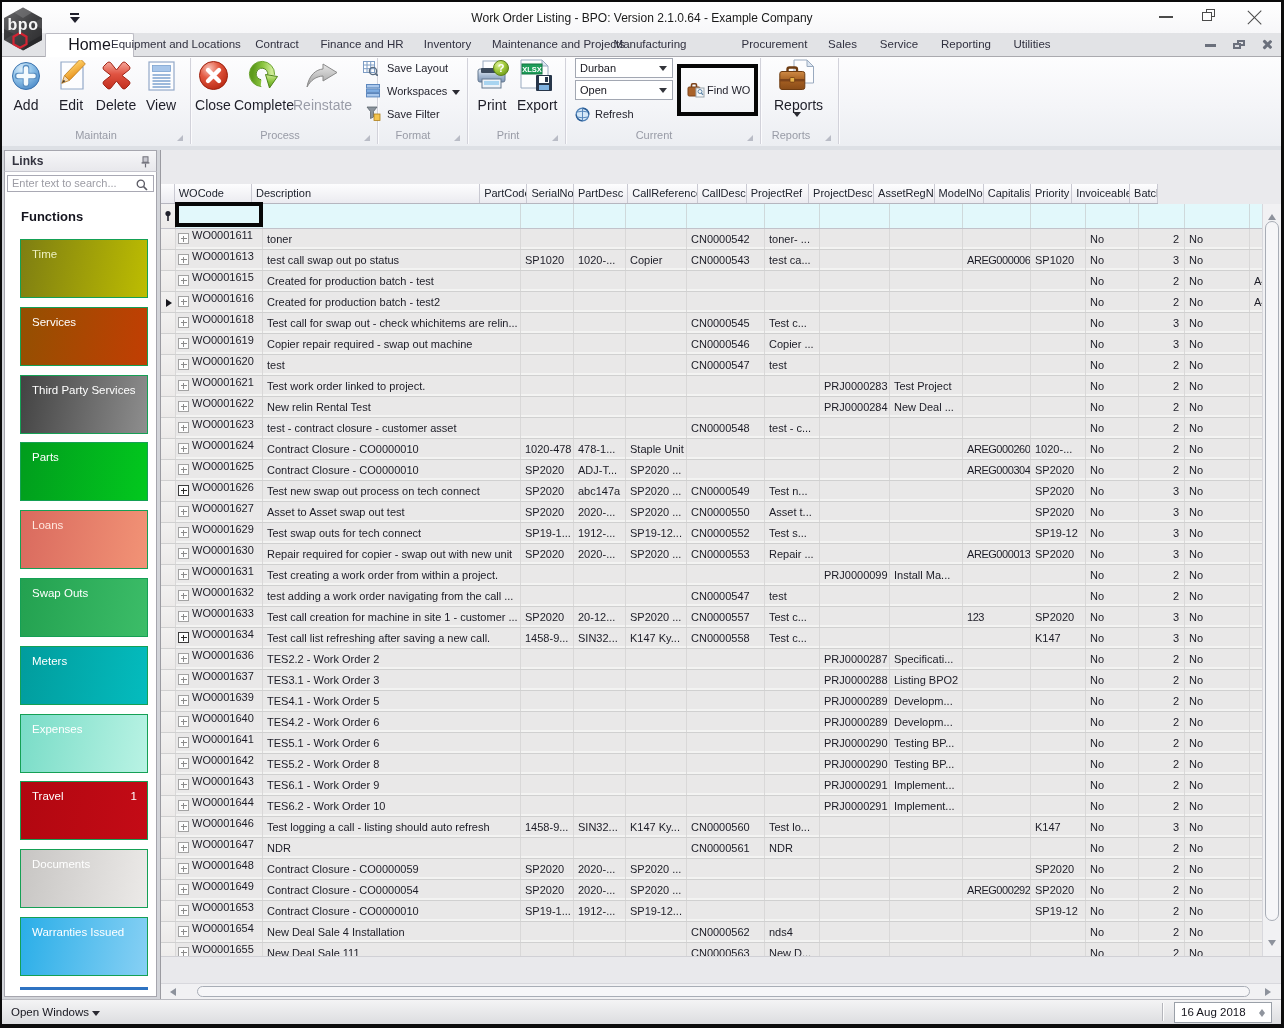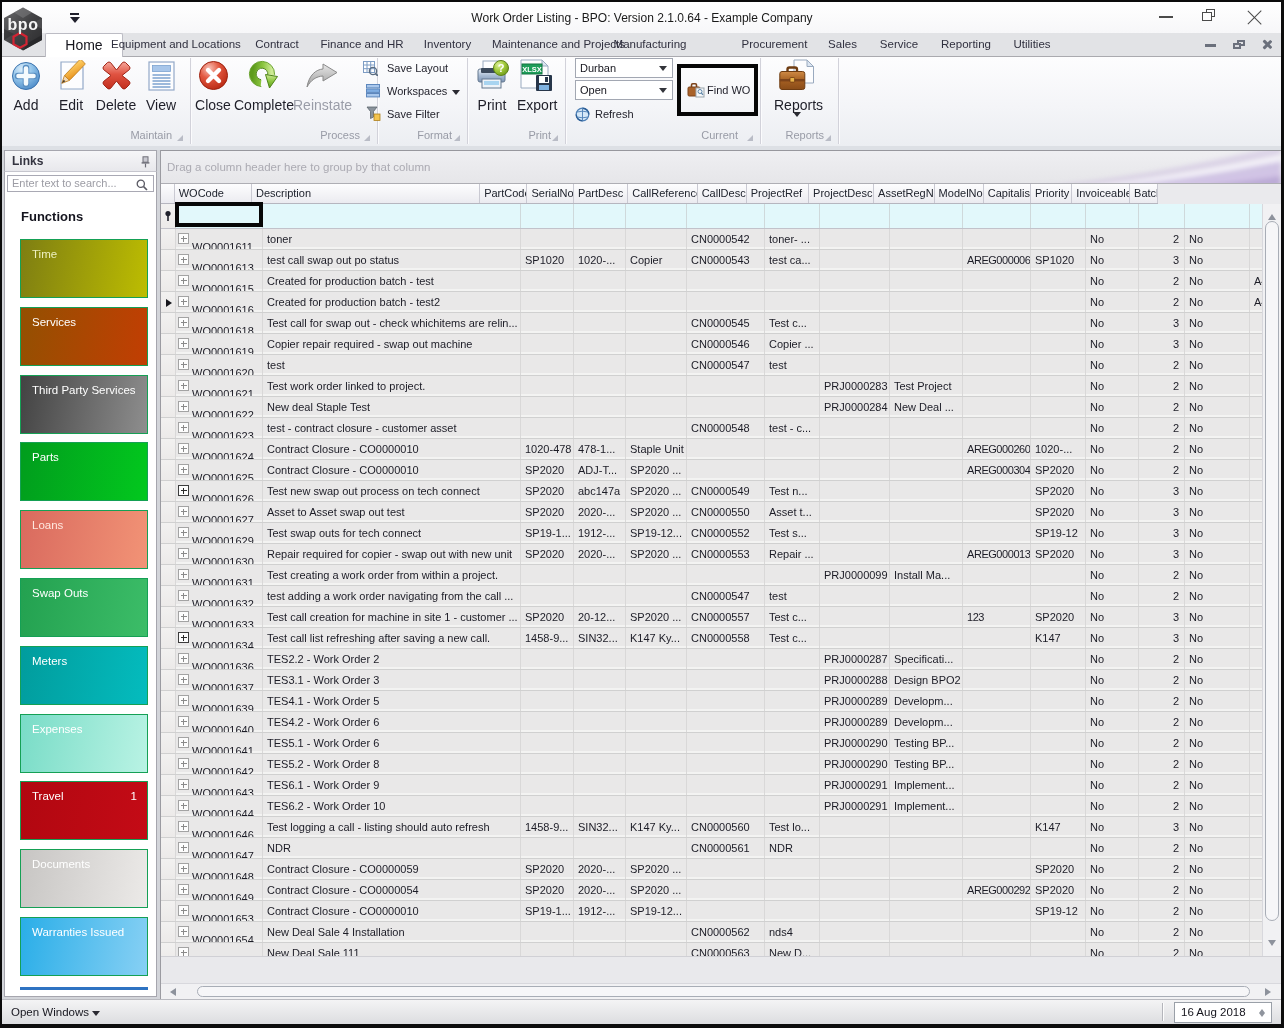--- a/index.html
+++ b/index.html
@@ -23,24 +23,24 @@
 .wx:before,.wx:after{content:"";position:absolute;left:7px;top:-1px;width:1.4px;height:19px;background:#4a4a4a}
 .wx:before{transform:rotate(45deg)}.wx:after{transform:rotate(-45deg)}
 .mmin{position:absolute;left:1205px;top:44px;width:11px;height:3px;background:#6b707c}
 .mres{position:absolute;left:1237px;top:40px;width:8px;height:6px;border:2px solid #6b707c}
 .mres2{position:absolute;left:1233px;top:43px;width:8px;height:6px;border:2px solid #6b707c;background:#dadbe0}
 .mx{position:absolute;left:1261px;top:40px;width:11px;height:9px}
 .mx:before,.mx:after{content:"";position:absolute;left:4.5px;top:-1px;width:2.6px;height:11px;background:#6b707c;border-radius:1px}
 .mx:before{transform:rotate(45deg)}.mx:after{transform:rotate(-45deg)}
 
 .tab{position:absolute;top:33px;height:24px;line-height:23px;font-size:11.5px;color:#30303f;text-align:center;white-space:nowrap}
-#tabhome{position:absolute;left:45px;top:33px;width:78px;height:24px;background:#fff;border:1px solid #bcbcc4;border-bottom:none;border-radius:2px 2px 0 0;line-height:22px;text-align:center;font-size:14px;color:#15151d}
+#tabhome{position:absolute;left:45px;top:33px;width:89px;height:24px;background:#fff;border:1px solid #bcbcc4;border-bottom:none;border-radius:2px 2px 0 0;line-height:22px;text-align:center;font-size:16px;color:#15151d}
 
 .gsep{position:absolute;top:58px;height:86px;width:1px;background:#d2d2da;box-shadow:1px 0 0 #fbfbfd}
-.glab{position:absolute;top:129px;height:13px;font-size:11px;color:#989ba6;text-align:right}
+.glab{position:absolute;top:129px;height:13px;font-size:11px;color:#989ba6;text-align:center}
 .grip{position:absolute;top:135px;width:0;height:0;border-left:6px solid transparent;border-bottom:6px solid #b9bcc6}
 .bigbtn{position:absolute;top:97px;font-size:14px;color:#1e1e28;text-align:center}
 .smtxt{position:absolute;font-size:11px;color:#1e1e28}
 .icon{position:absolute}
 .combo{position:absolute;left:575px;width:98px;height:20px;background:#fff;border:1px solid #a2a7b2;font-size:11px;color:#15151d;line-height:18px;padding-left:4px}
 .carrow{position:absolute;right:5px;top:7px;width:0;height:0;border:4px solid transparent;border-top:5px solid #33353b}
 #findbox{position:absolute;left:677px;top:64px;width:81px;height:52px;border:4px solid #060606;background:transparent;z-index:5}
 
 #panel{position:absolute;left:4px;top:150px;width:153px;height:847px;background:#fff;border:1px solid #a6a6ae}
 #phead{position:absolute;left:4px;top:150px;width:153px;height:22px;background:linear-gradient(#f6f6f8,#e8e8ec);border:1px solid #a6a6ae;border-bottom:1px solid #c6c6ce;font-weight:bold;font-size:12px;color:#33333f;line-height:21px;padding-left:7px}
@@ -64,21 +64,21 @@
 #ghead{position:absolute;left:0;top:34px;width:998px;height:20px;background:linear-gradient(#fdfdfe,#ebebf0);border-bottom:1px solid #b6b6bf;display:flex;font-size:11px;color:#20242e}
 #ghead b{height:100%;border-right:1px solid #c9c9d2;padding:3px 0 0 4px;overflow:hidden;white-space:nowrap}
 #gfilter{position:absolute;left:0;top:54px;width:1102px;height:25px;background:#e2f8fb;border-bottom:1px solid #c2c2ca;display:flex}
 #gfilter b{height:100%;border-right:1px solid #cfd9db}
 #fbox{position:absolute;left:15px;top:52px;width:88px;height:25px;border:4px solid #070707;z-index:5}
 #rows{position:absolute;left:0;top:79px;width:1102px;height:727px;overflow:hidden;background:#eaeaed}
 .r{position:absolute;left:0;width:1102px;height:21px;display:flex;font-size:11px;color:#1c1c26;background:#e9e8e8;border-bottom:1px solid #d0d0d0;box-shadow:inset 0 -2px 0 #f3f3f2}
 .r b{height:100%;border-right:1px solid #d9d8d8;padding:4px 0 0 4px;overflow:hidden;white-space:nowrap}
 .ci{width:16px;background:linear-gradient(#f2f1f0,#eceae9);border-right:1px solid #c6c6c6;padding:0!important}
 .cw{width:87px;display:flex;padding:0!important}
-.cw u{padding-top:12px}
+.cw u{padding-top:0}
 .cd{width:258px}.cp{width:53px}.cs{width:52px}.cq{width:61px}.cc{width:78px}
 .cl{width:55px}.cj{width:70px}.ck{width:73px}.ca{width:68px}.cm{width:55px}
 .ca{letter-spacing:-0.45px}
 .cb{width:53px}.cn{width:46px;text-align:right;padding-right:5px!important}
 .cv{width:65px}.cz{width:12px;border-right:none!important}
 .e{width:11px;height:11px;margin:4px 3px 0 2px;border:1px solid #a3a3a3;background:#fdfdfd;position:relative;flex:none}
 .e:before{content:"";position:absolute;left:1.5px;top:4px;width:6px;height:1px;background:#8a8a8a}
 .e:after{content:"";position:absolute;left:4px;top:1.5px;width:1px;height:6px;background:#8a8a8a}
 .e.x{border-color:#3c3c3c}
 .e.x:before,.e.x:after{background:#2a2a2a}
@@ -348,37 +348,20 @@
     </defs>
  <path d="M8.5 13 V10.5 Q8.5 8.5 10.5 8.5 H16 Q18 8.5 18 10.5 V13" fill="none" stroke="#6e3c12" stroke-width="2.4"></path>
  <rect x="0.8" y="12.5" width="25" height="18" rx="2.2" fill="url(#bc)" stroke="#6e3c12"></rect>
  <rect x="0.8" y="20" width="25" height="2.4" fill="#7c431a"></rect>
  <rect x="11" y="18.5" width="4.6" height="4.6" rx="0.8" fill="#e8b24a" stroke="#6e3c12" stroke-width="0.8"></rect>
 </svg>
 
 <div id="panel"></div>
 <div id="grid">
   <div style="position:absolute;left:0;top:0;width:1px;height:849px;background:#9b9ba1;z-index:9"></div>
-  <div id="groupby">
-<svg style="position:absolute;right:0;top:0" width="280" height="34" viewBox="0 0 280 34">
- <defs>
-          <filter id="bl" x="-20%" y="-60%" width="140%" height="260%">
-            <feGaussianBlur stdDeviation="2.6"></feGaussianBlur>
-          </filter>
-        </defs>
- <g filter="url(#bl)">
- <path d="M30 36 Q140 28 280 -6 L280 36 Z" fill="#cabade" opacity="0.5"></path>
- <path d="M80 36 Q170 26 280 4 L280 36 Z" fill="#f8f6fb" opacity="0.95"></path>
- <path d="M105 36 Q190 28 280 10 L280 36 Z" fill="#b7a5d5" opacity="0.6"></path>
- <path d="M150 36 Q210 30 280 19 L280 36 Z" fill="#d3c6e6" opacity="0.85"></path>
- <path d="M185 36 Q230 32 280 25 L280 36 Z" fill="#ab97cc" opacity="0.6"></path>
- </g>
-</svg>
-<div id="dragtxt">Drag a column header here to group by that column</div>
-    </div>
   <div id="ghead">
 <b style="width:16px"></b>
       <b style="width:87px">WOCode</b>
       <b style="width:258px">Description</b>
       <b style="width:53px">PartCode</b>
       <b style="width:52px">SerialNo</b>
       <b style="width:61px">PartDesc</b>
       <b style="width:78px">CallReference</b>
       <b style="width:55px">CallDesc</b>
       <b style="width:70px">ProjectRef</b>
@@ -584,21 +567,21 @@
         <b class="cn">2</b>
         <b class="cv">No</b>
         <b class="cz"></b>
       </div>
 <div class="r" style="top:168px">
         <b class="ci"></b>
         <b class="cw">
           <i class="e"></i>
           <u>WO0001622</u>
         </b>
-        <b class="cd">New deal Staple Test</b>
+        <b class="cd">New relin Rental Test</b>
         <b class="cp"></b>
         <b class="cs"></b>
         <b class="cq"></b>
         <b class="cc"></b>
         <b class="cl"></b>
         <b class="cj">PRJ0000284</b>
         <b class="ck">New Deal ...</b>
         <b class="ca"></b>
         <b class="cm"></b>
         <b class="cb">No</b>
@@ -864,21 +847,21 @@
           <i class="e"></i>
           <u>WO0001637</u>
         </b>
         <b class="cd">TES3.1 - Work Order 3</b>
         <b class="cp"></b>
         <b class="cs"></b>
         <b class="cq"></b>
         <b class="cc"></b>
         <b class="cl"></b>
         <b class="cj">PRJ0000288</b>
-        <b class="ck">Design BPO2</b>
+        <b class="ck">Listing BPO2</b>
         <b class="ca"></b>
         <b class="cm"></b>
         <b class="cb">No</b>
         <b class="cn">2</b>
         <b class="cv">No</b>
         <b class="cz"></b>
       </div>
 <div class="r" style="top:462px">
         <b class="ci"></b>
         <b class="cw">

